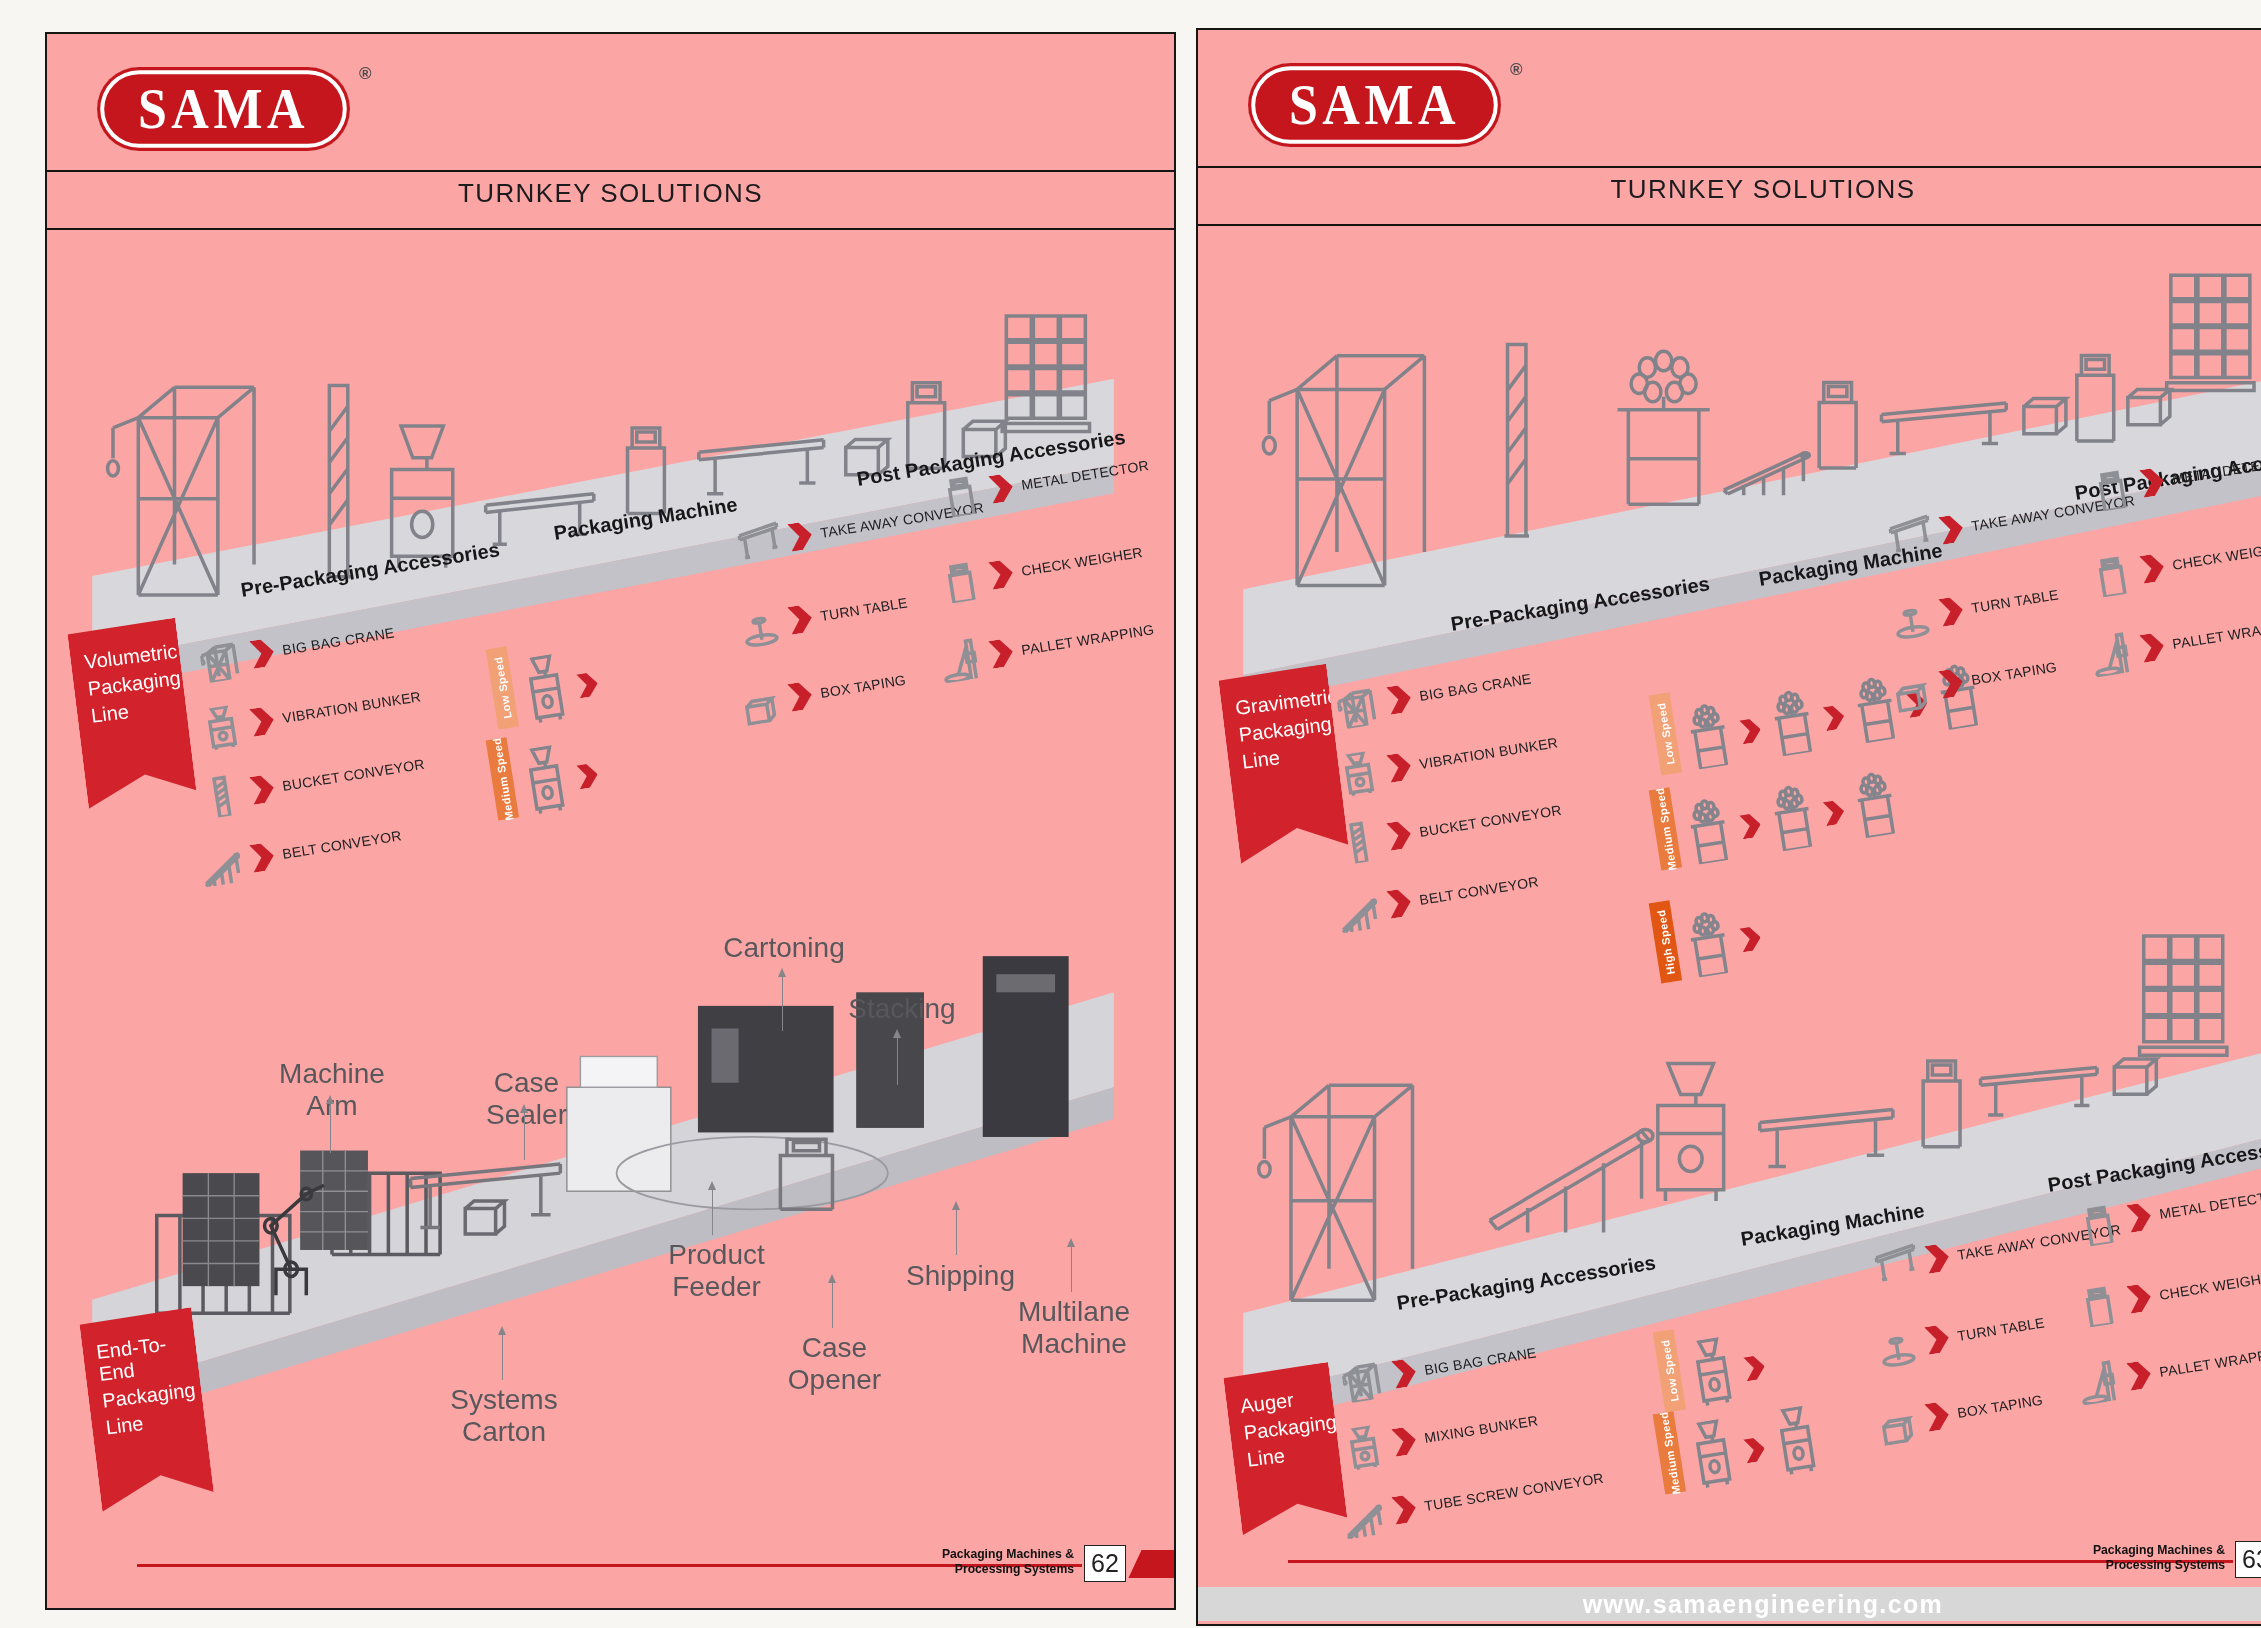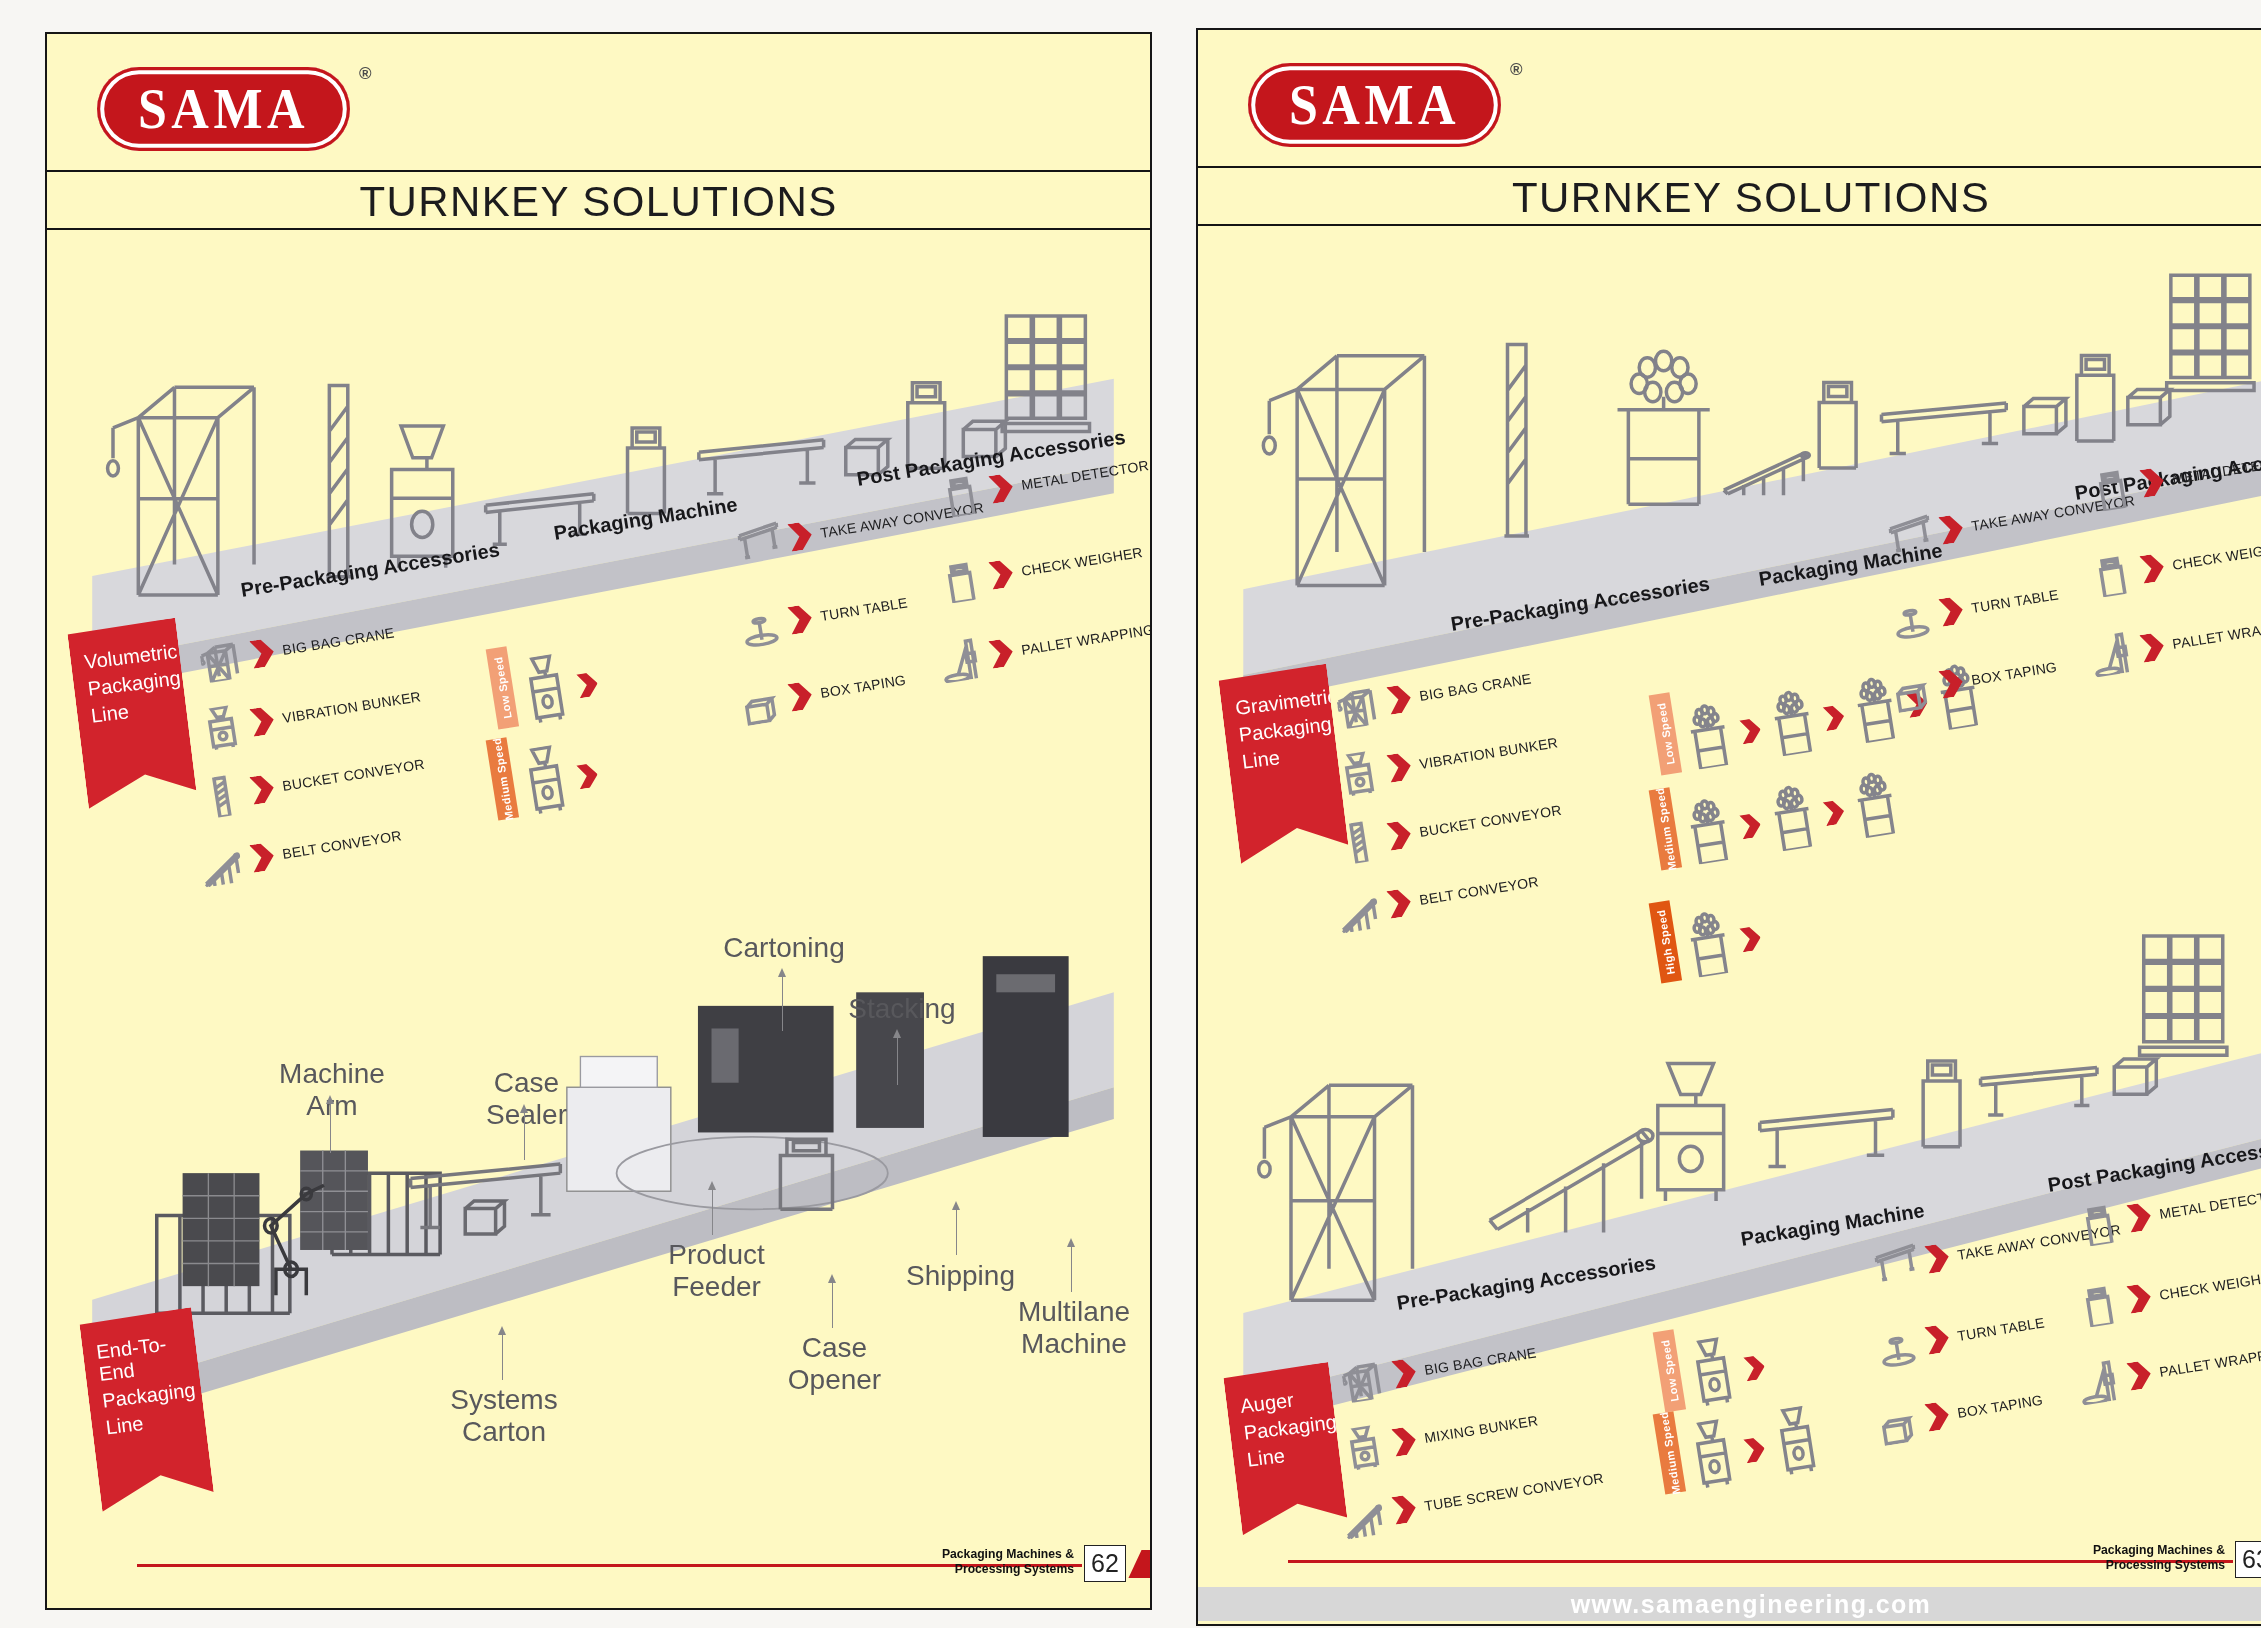--- a/index.html
+++ b/index.html
@@ -1,28 +1,28 @@
 <!DOCTYPE html>
 <html style="font-size:7.2px"><head>
 <meta charset="utf-8">
 <style>
   html,body{margin:0;padding:0;background:#f7f6f3;}
   .stage{position:relative;width:2306px;height:1628px;background:#f7f6f3;
          font-family:"Liberation Sans",sans-serif;overflow:hidden;}
-  .page{position:absolute;background:#fef9c3;border:2.3px solid #161616;overflow:hidden;}
+  .page{position:absolute;background:#fca5a5;border:2.3px solid #161616;overflow:hidden;padding-left:24px;}
 
   
   .logo{position:absolute;background:#C4161C;border-radius:50px;
         box-shadow:inset 0 0 0 3.2px #C4161C, inset 0 0 0 7.2px #ffffff;
         display:flex;align-items:center;justify-content:center;}
   .logo-text{font-family:"Liberation Serif",serif;font-weight:700;font-size:52px;color:#fff;
              letter-spacing:4.5px;transform:scaleY(1.08);}
   .reg{position:absolute;font-size:17px;color:#4a4a4a;font-weight:700;}
   .hr{position:absolute;left:0;right:0;height:2.3px;background:#141414;}
-  .title{position:absolute;left:0;right:0;text-align:center;font-size:42px;font-weight:500;
+  .title{position:absolute;left:0;right:0;text-align:center;font-size:26px;font-weight:500;
          color:#1c1c1e;letter-spacing:1.4px;}
 
   
   .art{position:absolute;color:#82828a;}
 
   
   .zone-label{position:absolute;transform:rotate(-9deg);transform-origin:left center;
               font-size:20px;font-weight:600;color:#17171a;white-space:nowrap;}
   .item-row{position:absolute;display:flex;align-items:center;gap:9px;
             transform:rotate(-9deg);transform-origin:left center;}

